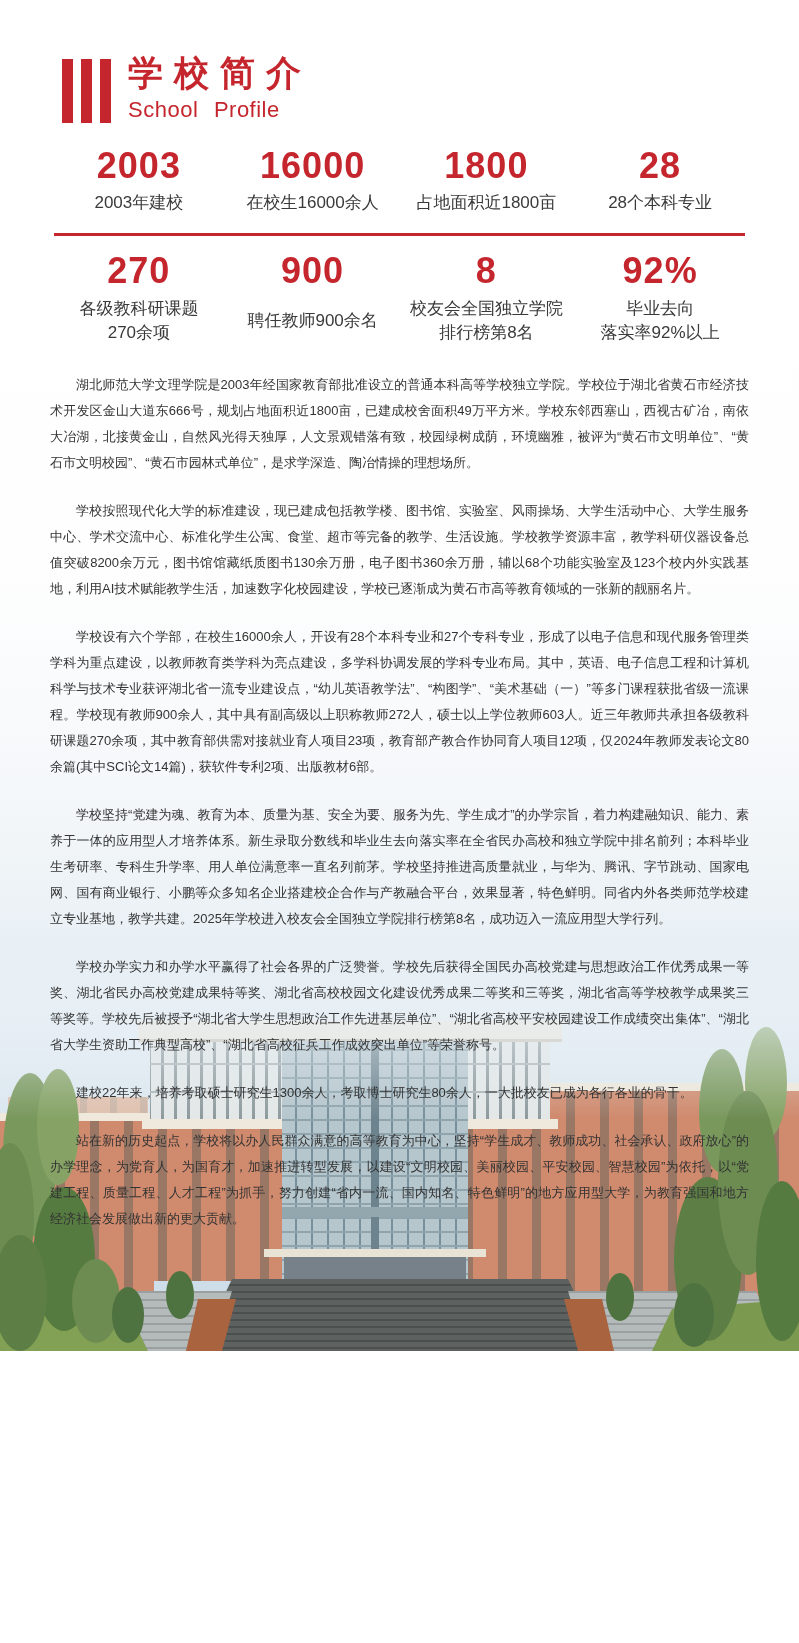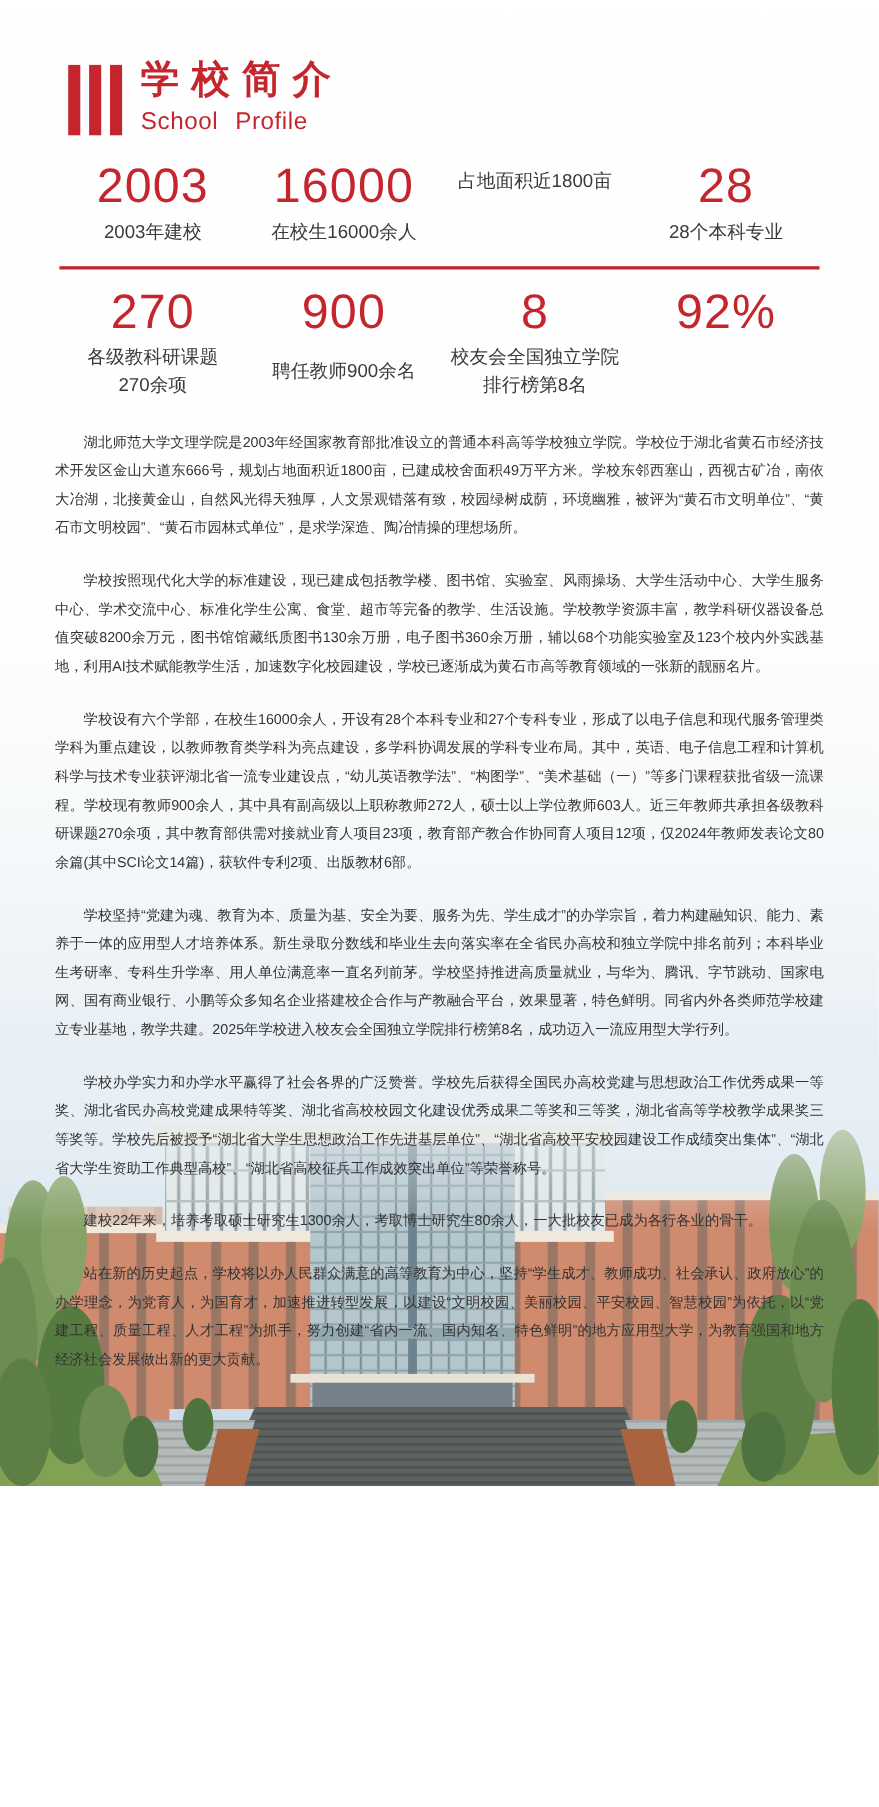--- a/index.html
+++ b/index.html
@@ -29,21 +29,21 @@
     color:var(--red); letter-spacing:11px; white-space:nowrap;
   }
   .hdr-titles .sub{
     margin-top:4px; font-size:22px; font-weight:normal; color:var(--red);
     letter-spacing:0.5px; word-spacing:9px;
   }
   
   .stats{ margin:0 2px 26px; }
   .stats-row{ display:grid; grid-template-columns:1fr 1fr 1fr 1fr; text-align:center; }
   .stat-value{
-    font-size:44px; line-height:1.05; font-weight:normal; color:var(--red);
+    font-size:36px; line-height:1.05; font-weight:bold; color:var(--red);
     letter-spacing:1px;
   }
   .stat-label{
     margin-top:6px; font-size:17px; line-height:1.45; color:#3a3a3a;
     white-space:pre-line; display:flex; align-items:center; justify-content:center;
   }
   .row2 .stat-label{ min-height:50px; }
   .stats-divider{ height:3px; background:var(--red); margin:18px 2px 16px; }
   
   .body-text p{
@@ -171,20 +171,21 @@
       <div class="stats-row row1">
         <div class="stat-cell">
           <div class="stat-value">2003</div>
           <div class="stat-label">2003年建校</div>
         </div>
         <div class="stat-cell">
           <div class="stat-value">16000</div>
           <div class="stat-label">在校生16000余人</div>
         </div>
         <div class="stat-cell">
+          <div class="stat-value">1800</div>
           <div class="stat-label">占地面积近1800亩</div>
         </div>
         <div class="stat-cell">
           <div class="stat-value">28</div>
           <div class="stat-label">28个本科专业</div>
         </div>
       </div>
 
       <div class="stats-divider"></div>
 
@@ -198,20 +199,22 @@
           <div class="stat-value">900</div>
           <div class="stat-label">聘任教师900余名</div>
         </div>
         <div class="stat-cell">
           <div class="stat-value">8</div>
           <div class="stat-label">校友会全国独立学院
 排行榜第8名</div>
         </div>
         <div class="stat-cell">
           <div class="stat-value">92%</div>
+          <div class="stat-label">毕业去向
+落实率92%以上</div>
         </div>
       </div>
     </div>
 
     <div class="body-text">
       <p>湖北师范大学文理学院是2003年经国家教育部批准设立的普通本科高等学校独立学院。学校位于湖北省黄石市经济技术开发区金山大道东666号，规划占地面积近1800亩，已建成校舍面积49万平方米。学校东邻西塞山，西视古矿冶，南依大冶湖，北接黄金山，自然风光得天独厚，人文景观错落有致，校园绿树成荫，环境幽雅，被评为“黄石市文明单位”、“黄石市文明校园”、“黄石市园林式单位”，是求学深造、陶冶情操的理想场所。</p>
       <p>学校按照现代化大学的标准建设，现已建成包括教学楼、图书馆、实验室、风雨操场、大学生活动中心、大学生服务中心、学术交流中心、标准化学生公寓、食堂、超市等完备的教学、生活设施。学校教学资源丰富，教学科研仪器设备总值突破8200余万元，图书馆馆藏纸质图书130余万册，电子图书360余万册，辅以68个功能实验室及123个校内外实践基地，利用AI技术赋能教学生活，加速数字化校园建设，学校已逐渐成为黄石市高等教育领域的一张新的靓丽名片。</p>
       <p>学校设有六个学部，在校生16000余人，开设有28个本科专业和27个专科专业，形成了以电子信息和现代服务管理类学科为重点建设，以教师教育类学科为亮点建设，多学科协调发展的学科专业布局。其中，英语、电子信息工程和计算机科学与技术专业获评湖北省一流专业建设点，“幼儿英语教学法”、“构图学”、“美术基础（一）”等多门课程获批省级一流课程。学校现有教师900余人，其中具有副高级以上职称教师272人，硕士以上学位教师603人。近三年教师共承担各级教科研课题270余项，其中教育部供需对接就业育人项目23项，教育部产教合作协同育人项目12项，仅2024年教师发表论文80余篇(其中SCI论文14篇)，获软件专利2项、出版教材6部。</p>
       <p class="gap-lg">学校坚持“党建为魂、教育为本、质量为基、安全为要、服务为先、学生成才”的办学宗旨，着力构建融知识、能力、素养于一体的应用型人才培养体系。新生录取分数线和毕业生去向落实率在全省民办高校和独立学院中排名前列；本科毕业生考研率、专科生升学率、用人单位满意率一直名列前茅。学校坚持推进高质量就业，与华为、腾讯、字节跳动、国家电网、国有商业银行、小鹏等众多知名企业搭建校企合作与产教融合平台，效果显著，特色鲜明。同省内外各类师范学校建立专业基地，教学共建。2025年学校进入校友会全国独立学院排行榜第8名，成功迈入一流应用型大学行列。</p>
       <p>学校办学实力和办学水平赢得了社会各界的广泛赞誉。学校先后获得全国民办高校党建与思想政治工作优秀成果一等奖、湖北省民办高校党建成果特等奖、湖北省高校校园文化建设优秀成果二等奖和三等奖，湖北省高等学校教学成果奖三等奖等。学校先后被授予“湖北省大学生思想政治工作先进基层单位”、“湖北省高校平安校园建设工作成绩突出集体”、“湖北省大学生资助工作典型高校”、“湖北省高校征兵工作成效突出单位”等荣誉称号。</p>

